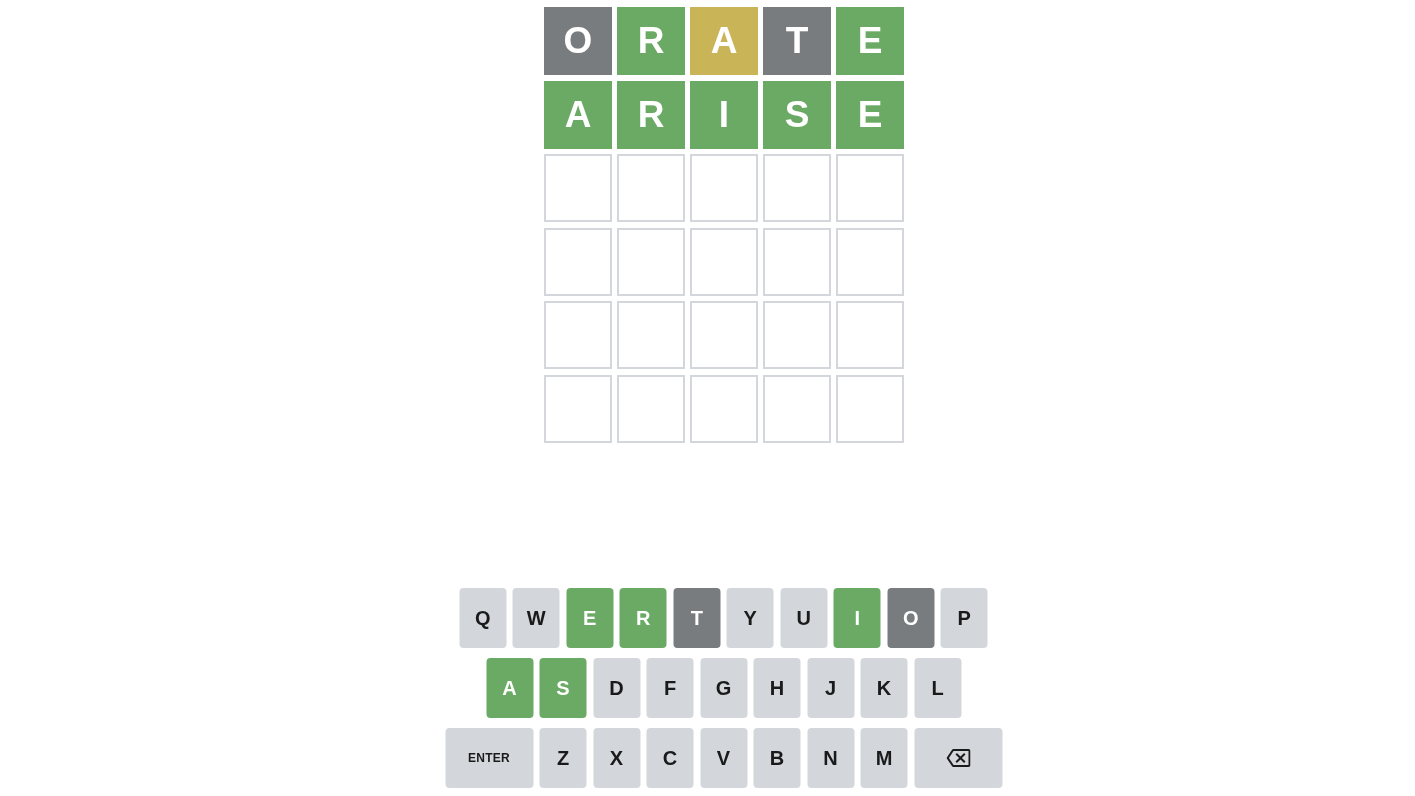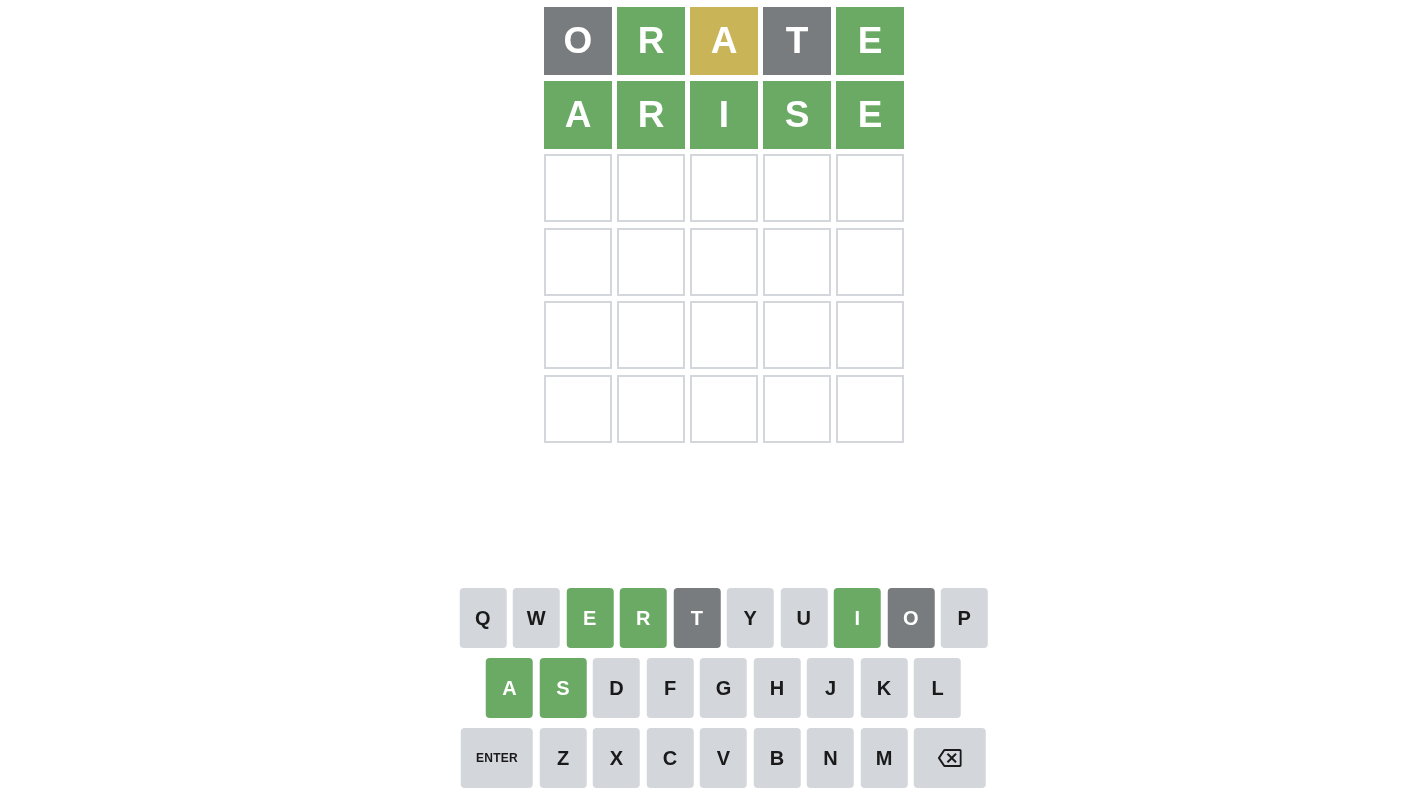--- a/index.html
+++ b/index.html
@@ -77,21 +77,21 @@
     font-family: inherit;
     font-size: 20px;
     font-weight: bold;
     text-transform: uppercase;
     display: flex;
     align-items: center;
     justify-content: center;
     cursor: pointer;
     user-select: none;
   }
-  .key.wide { width: 72px; }
+  .key.wide { width: 88px; }
   .key.enter-key { font-size: 12px; letter-spacing: 0.3px; }
   .key.correct { background: var(--correct); color: #ffffff; }
   .key.absent  { background: var(--absent);  color: #ffffff; }
   .key svg { width: 24px; height: 24px; display: block; }
 </style>
 </head>
 <body>
 
 <div class="game">
   <div class="board">

